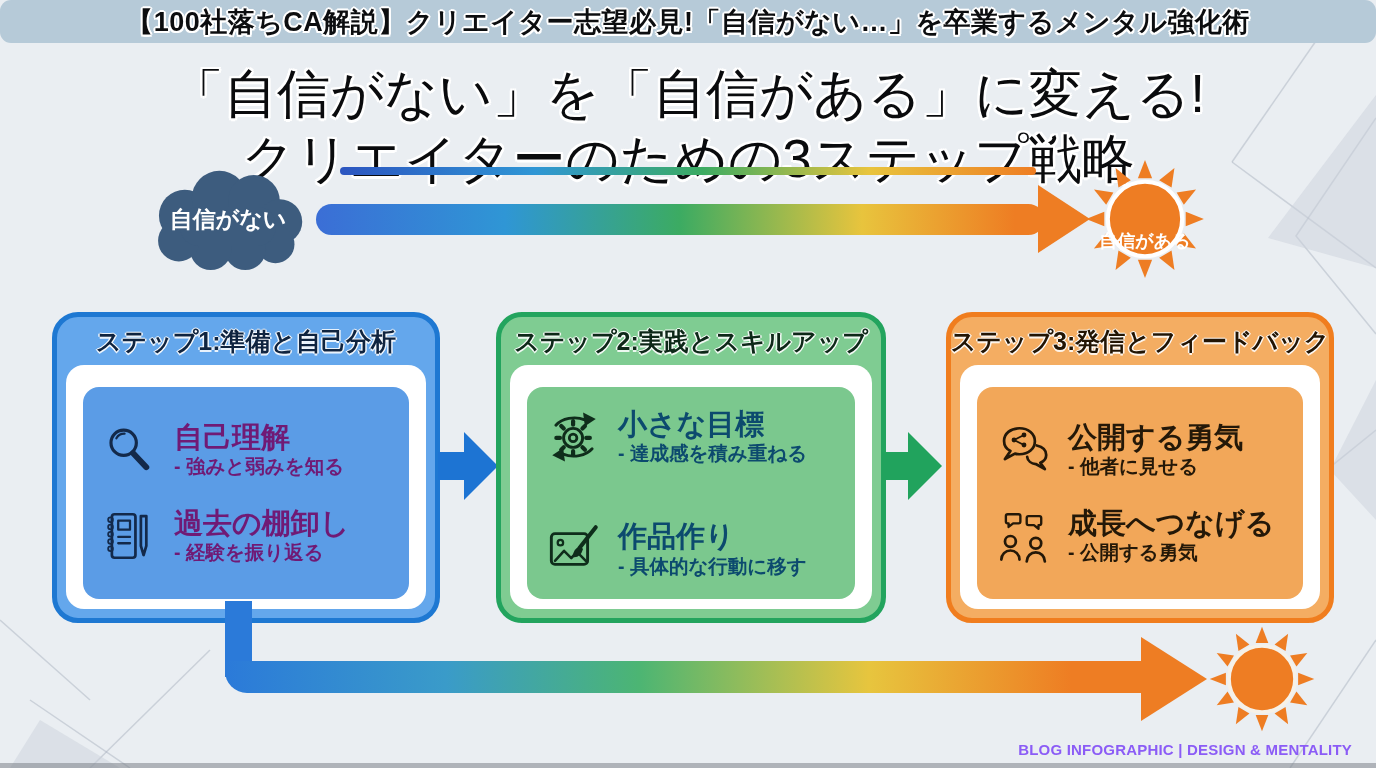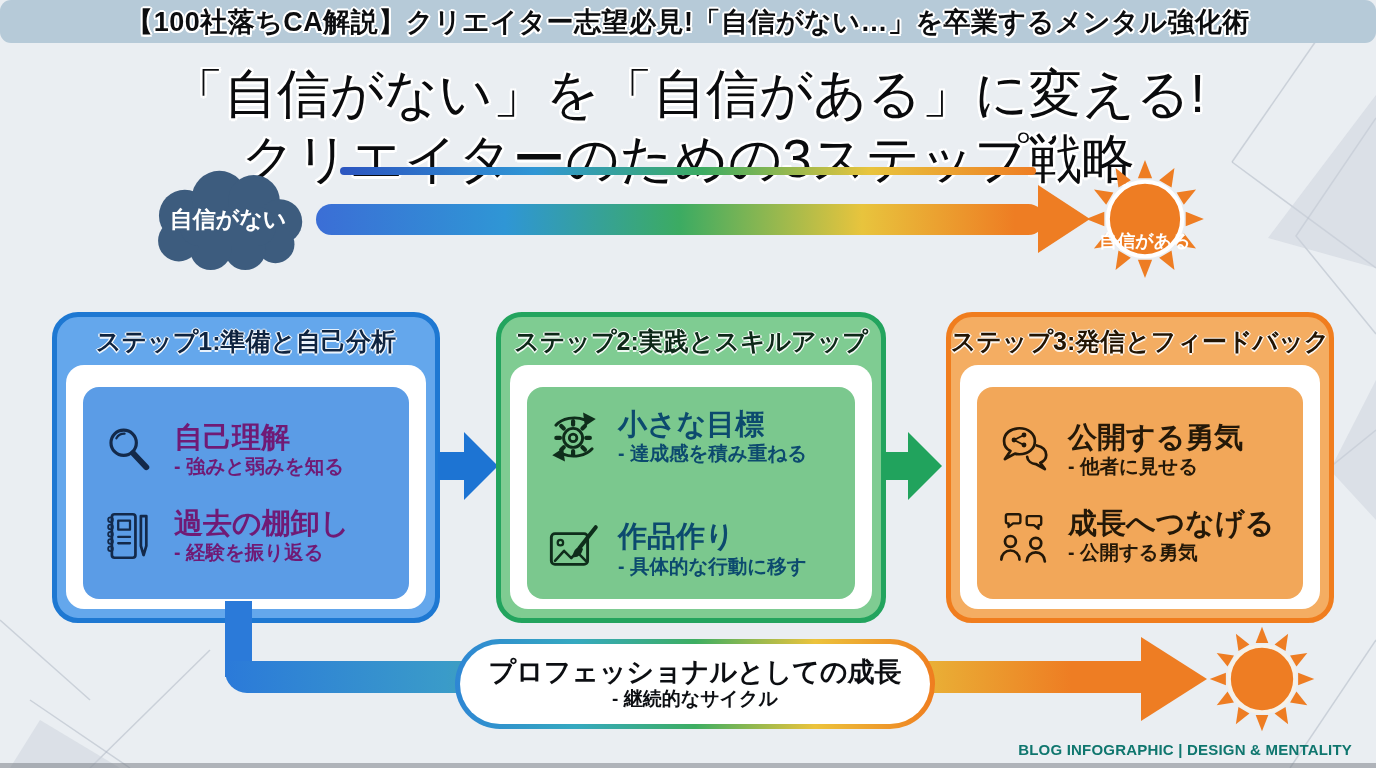--- a/index.html
+++ b/index.html
@@ -121,21 +121,21 @@
   .growth-pill-inner{
     width:100%;height:100%;background:#ffffff;border-radius:41px;
     display:flex;flex-direction:column;align-items:center;justify-content:center;
     color:#0c0e12;
   }
   .growth-title{font-size:27px;font-weight:900;line-height:1.15;}
   .growth-desc{font-size:19px;font-weight:800;line-height:1.2;}
   
   .footer-credit{
     position:absolute;right:24px;top:741px;font-size:15px;font-weight:800;
-    color:#0f766e;letter-spacing:.2px;
+    color:#8b5cf6;letter-spacing:.2px;
   }
   .bottom-strip{position:absolute;left:0;top:763px;width:100%;height:5px;background:#7d848b;opacity:.55;}
   .icon-svg{width:100%;height:100%;display:block;}
 </style>
 </head>
 <body>
 
 <div class="stage">
 
   <svg class="bg-deco" viewBox="0 0 1376 768">
@@ -338,26 +338,20 @@
           <div class="item-desc">- 公開する勇気</div>
         </div>
       </div>
     </div>
   </div>
 
   <div class="down-bar"></div>
   <div class="growth-bar"></div>
   <div class="growth-head"></div>
 
-  <div class="growth-pill">
-    <div class="growth-pill-inner">
-      <div class="growth-title">プロフェッショナルとしての成長</div>
-      <div class="growth-desc">- 継続的なサイクル</div>
-    </div>
-  </div>
 
   <div class="sun-bottom">
     <svg class="icon-svg" viewBox="0 0 120 120">
       <g fill="#ee7d23">
         <polygon points="117,60 99.4,53.1 99.4,66.9"></polygon>
           <polygon points="109.4,88.5 97.6,73.7 90.6,85.7"></polygon>
         <polygon points="88.5,109.4 85.7,90.6 73.7,97.6"></polygon>
           <polygon points="60,117 66.9,99.4 53.1,99.4"></polygon>
         <polygon points="31.5,109.4 46.3,97.6 34.3,90.6"></polygon>
           <polygon points="10.6,88.5 29.4,85.7 22.4,73.7"></polygon>

